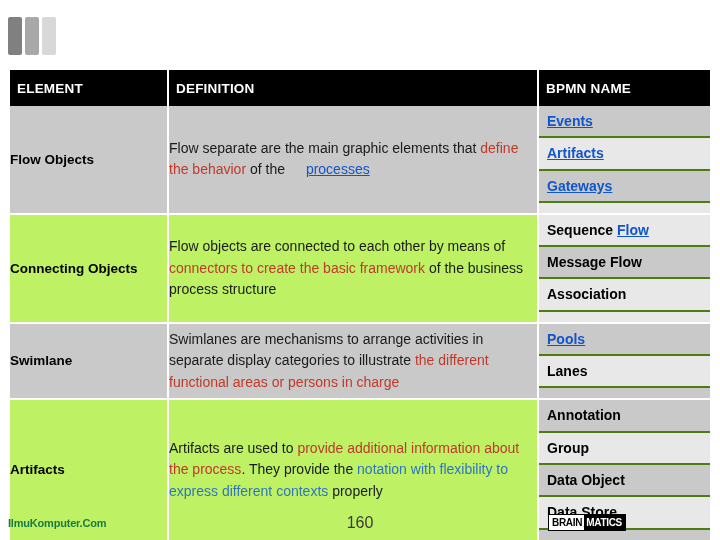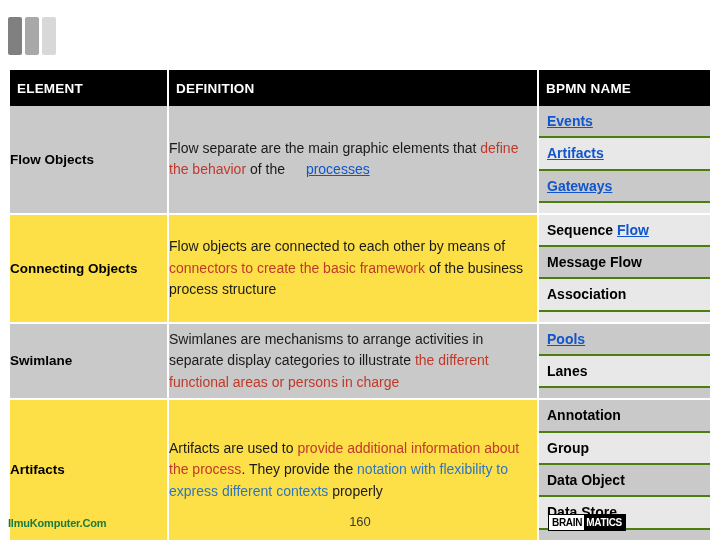--- a/index.html
+++ b/index.html
@@ -96,21 +96,21 @@
     color: #1a1a1a;
     padding: 6px 8px 6px 6px;
     line-height: 1.52;
   }
   .cell-names {
     padding: 0;
     vertical-align: top;
   }
 
   .row-shade-dark  { background: #c9c9c9; }
-  .row-shade-light { background: #fde047; }
+  .row-shade-light { background: #bef264; }
 
   
   .name-list {
     display: flex;
     flex-direction: column;
     height: 100%;
   }
   .name-item {
     font-size: 14px;
     font-weight: 700;
@@ -154,21 +154,21 @@
     font-weight: 700;
     color: #1a7a42;
     letter-spacing: -0.2px;
   }
   .page-num {
     position: absolute;
     left: 0;
     top: 4px;
     width: 720px;
     text-align: center;
-    font-size: 13px;
+    font-size: 16px;
     color: #3a3a3a;
   }
   .brand-logo {
     position: absolute;
     right: 10px;
     top: 4px;
     display: flex;
     align-items: stretch;
     border: 1px solid #000000;
     height: 15px;

